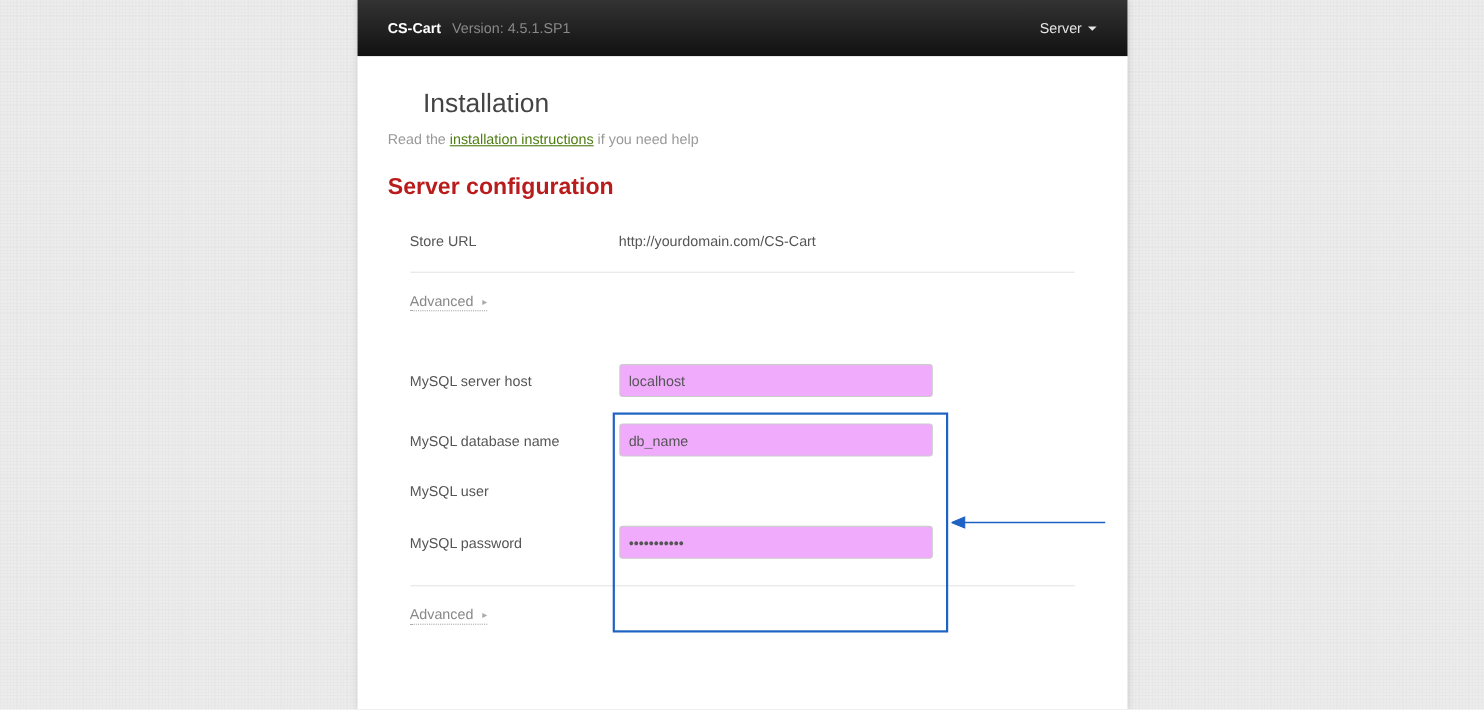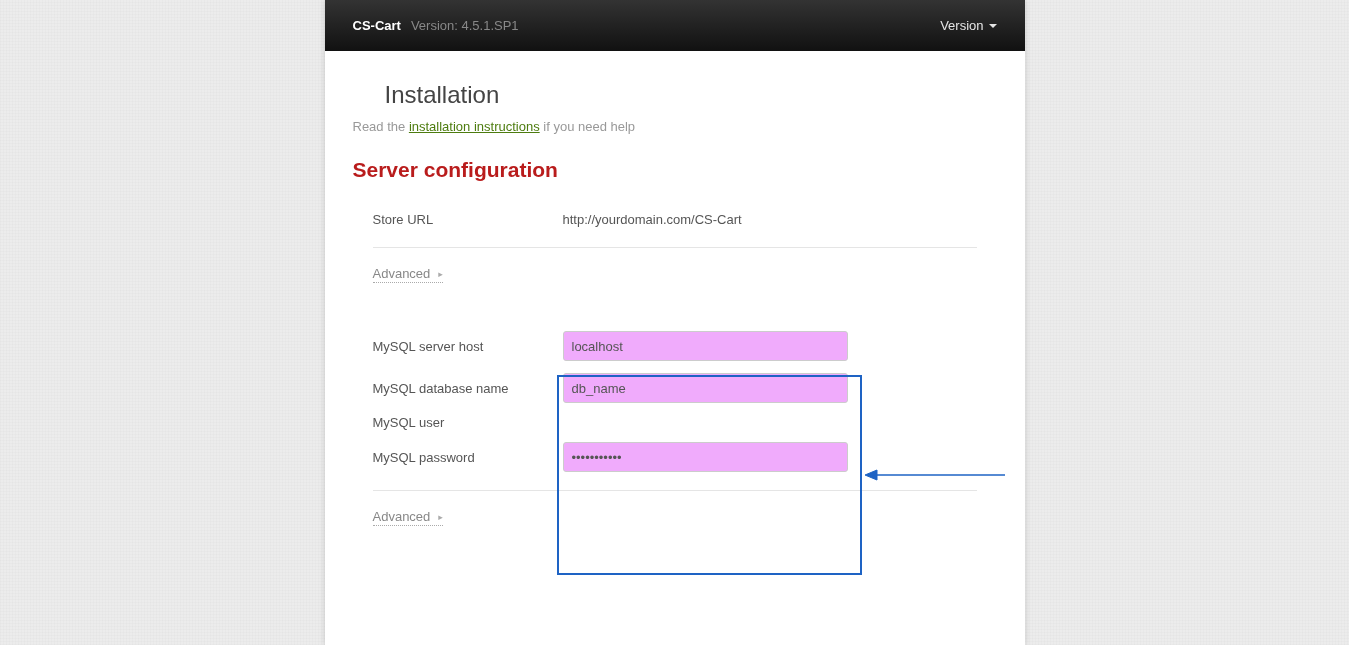--- a/index.html
+++ b/index.html
@@ -88,33 +88,33 @@
       width: 285px;
       height: 30px;
       border: 1px solid #ccc;
       border-radius: 3px;
       padding: 4px 8px;
       font-size: 13px;
       color: #555;
       background: #f0abfc;
     }
     .db-section { margin-top: 48px; }
-    .db-section .form-row { margin-bottom: 12px; }
+    .db-section .form-row { margin-bottom: 24px; }
   </style>
 </head>
 <body>
 
 <div class="container">
   <div class="navbar">
     <div class="navbar-left">
       <span class="brand">CS-Cart</span>
       <span class="version">Version: 4.5.1.SP1</span>
     </div>
     <div class="lang">
-      <span>Version</span>
+      <span>Server</span>
       <span class="caret"></span>
     </div>
   </div>
 
   <div class="content">
     <h1>Installation</h1>
     <p class="subtext">
       <span>Read the </span><a href="#">installation instructions</a><span> if you need help</span>
     </p>
 

